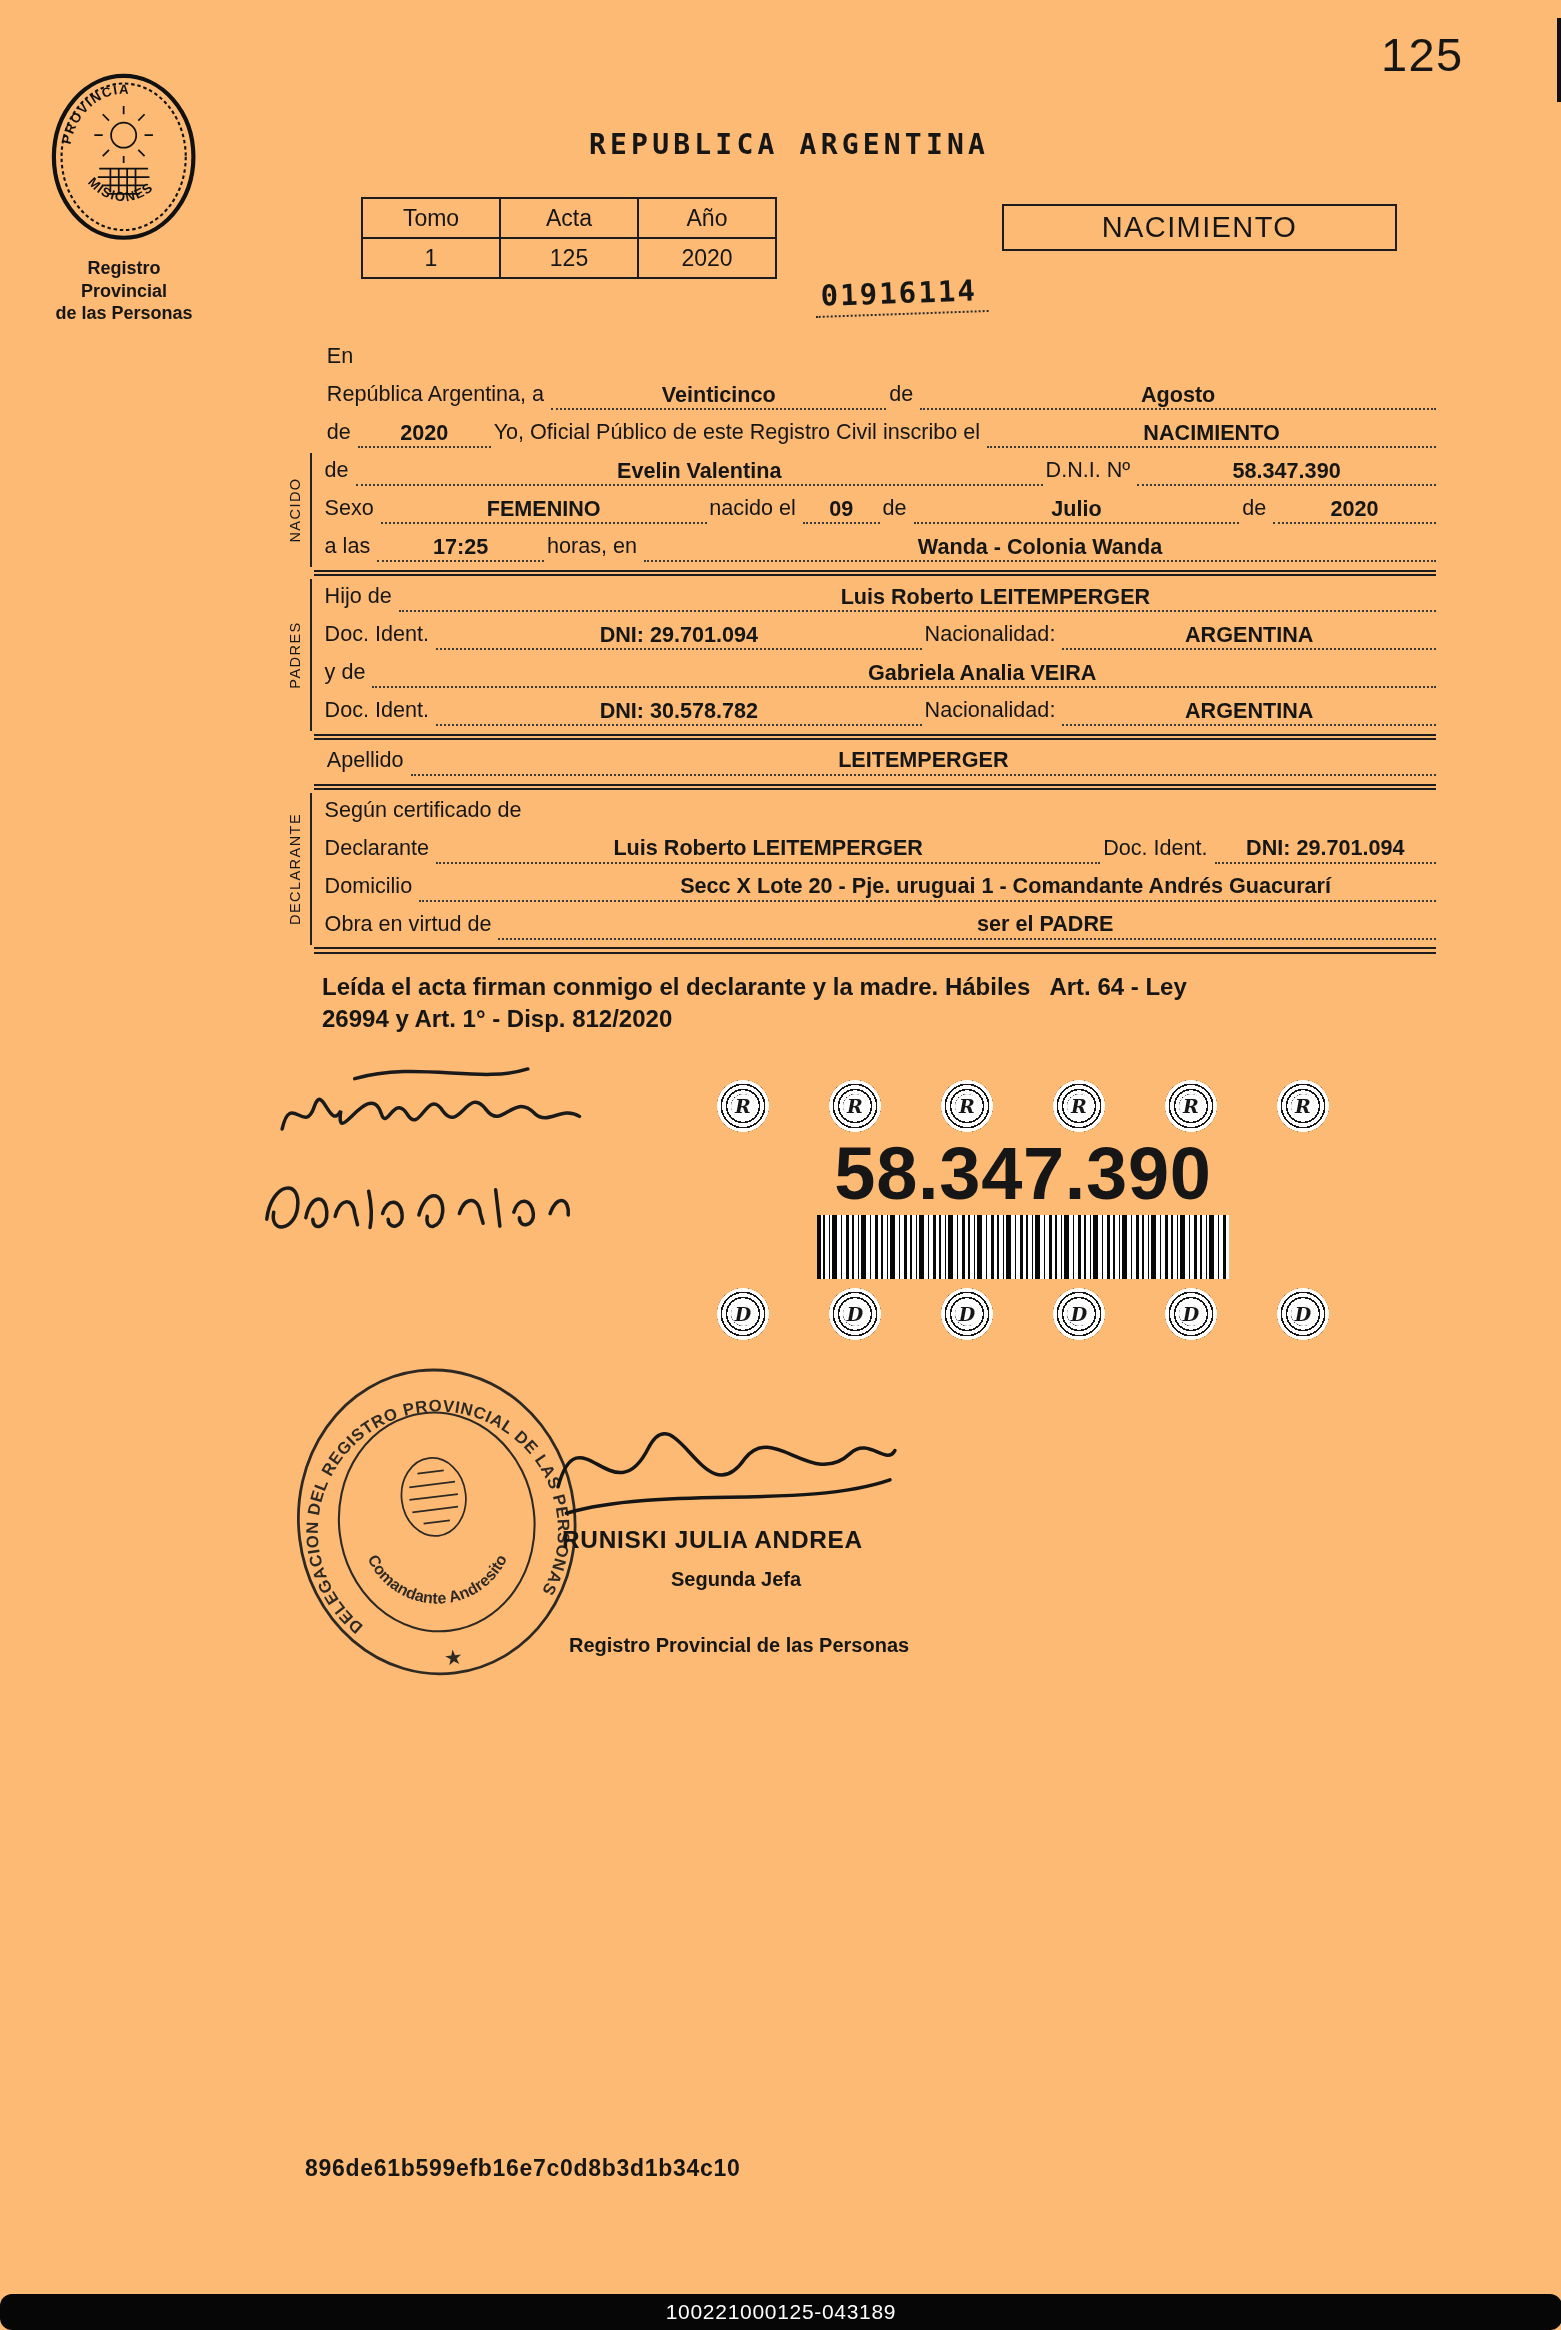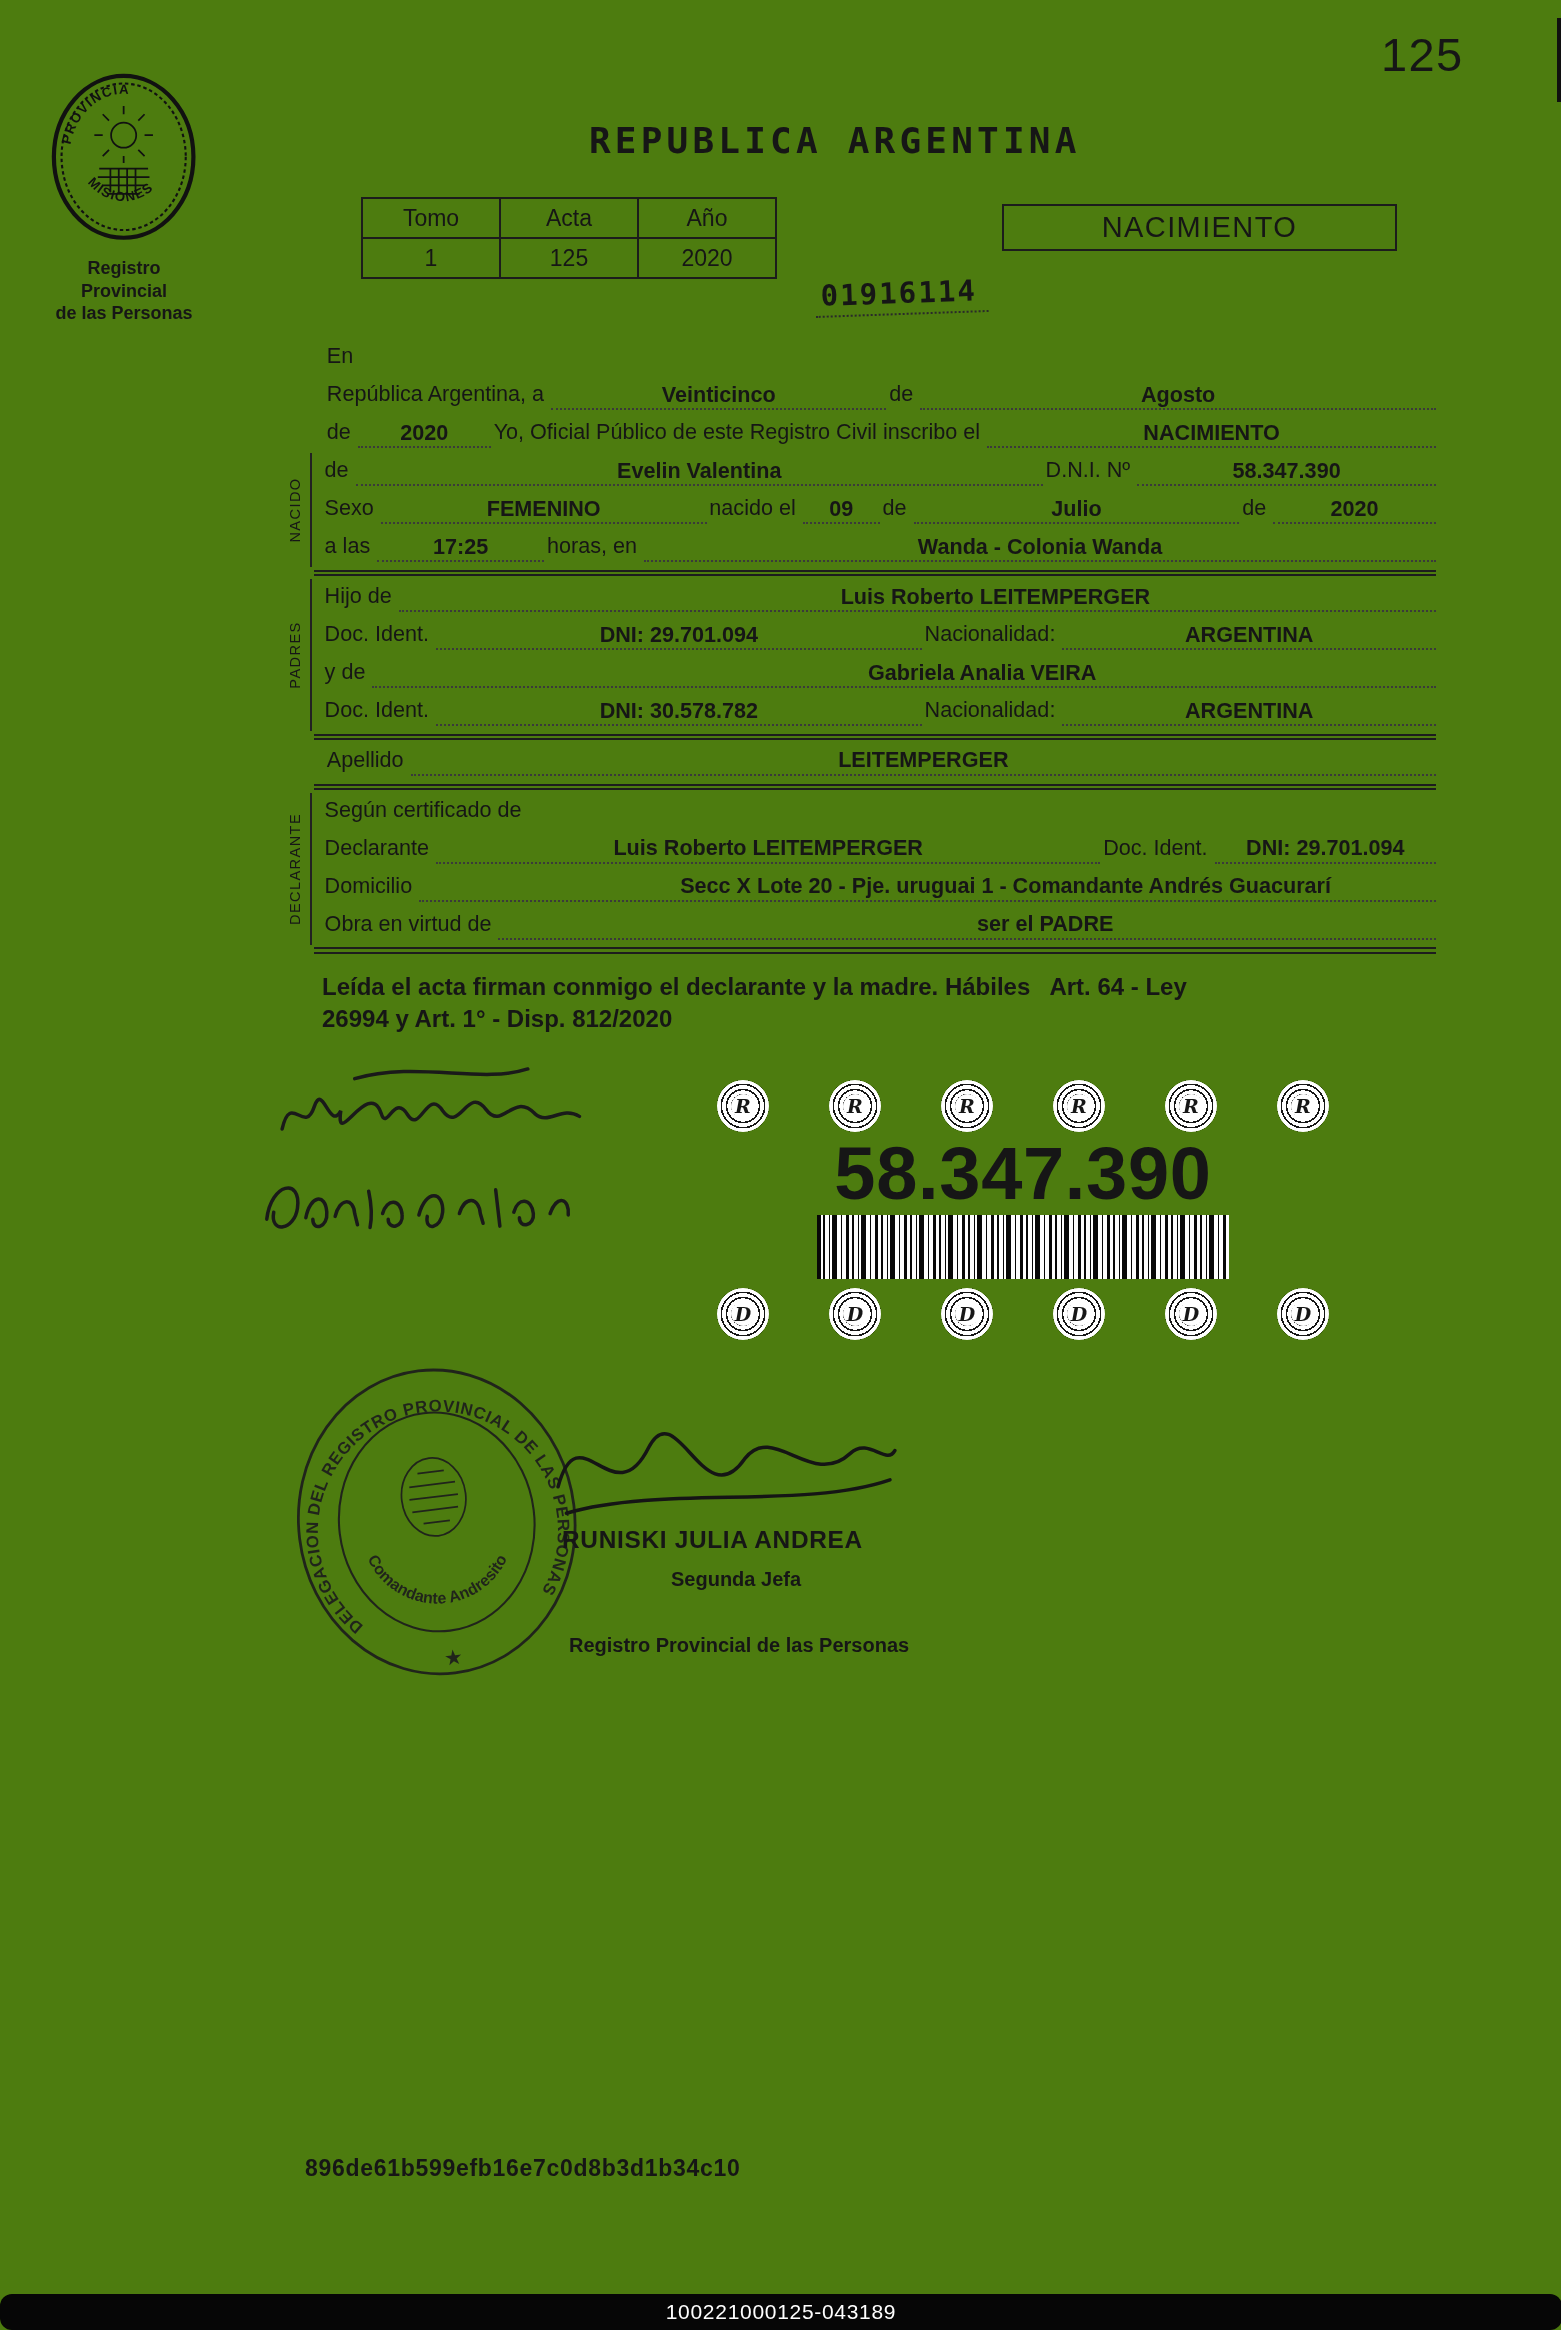--- a/index.html
+++ b/index.html
@@ -1,27 +1,27 @@
 <!DOCTYPE html>
 <html style="font-size:11px"><head>
 <meta charset="utf-8">
 <style>
   * { margin:0; padding:0; box-sizing:border-box; }
   html,body { background:#9a9a9a; }
-  .page { position:relative; width:1562px; height:2330px; margin:0 auto; background:#4d7c0f;
+  .page { position:relative; width:1562px; height:2330px; margin:0 auto; background:#fdba74;
           color:#161616; font-family:"Liberation Sans", sans-serif; overflow:hidden; }
 
   .page-number { position:absolute; left:1381px; top:26.5px; font-size:47px; letter-spacing:1.4px; }
   .edge-mark { position:absolute; right:0; top:18px; width:4.9px; height:84px; background:#101010; }
 
   .seal-wrap { position:absolute; left:46px; top:71px; width:156px; text-align:center; }
   .seal-caption { margin-top:4.2px; font-size:18px; font-weight:bold; line-height:1.25; }
 
-  .doc-title { position:absolute; left:589px; top:120px; font-family:"DejaVu Sans Mono", monospace;
-               font-size:36px; font-weight:bold; letter-spacing:4.2px; }
+  .doc-title { position:absolute; left:589px; top:128px; font-family:"DejaVu Sans Mono", monospace;
+               font-size:28px; font-weight:bold; letter-spacing:4.2px; }
 
   .regtable { position:absolute; left:361px; top:197px; border-collapse:collapse; font-size:23px; }
   .regtable td { border:2.1px solid #1c1c1c; width:138px; height:40px; text-align:center; vertical-align:middle; }
 
   .nac-box { position:absolute; left:1002px; top:204px; width:395px; height:47px; border:2.1px solid #1c1c1c;
              display:flex; align-items:center; justify-content:center; font-size:29px; letter-spacing:1.4px; }
 
   .stamp-number { position:absolute; left:815px; top:276px; font-family:"DejaVu Sans Mono", monospace;
                   font-size:29px; font-weight:bold; letter-spacing:2.1px; transform:rotate(-2deg);
                   border-bottom:2.8px dotted #2a2a2a; padding:0 11px 2.8px 5.6px; }

